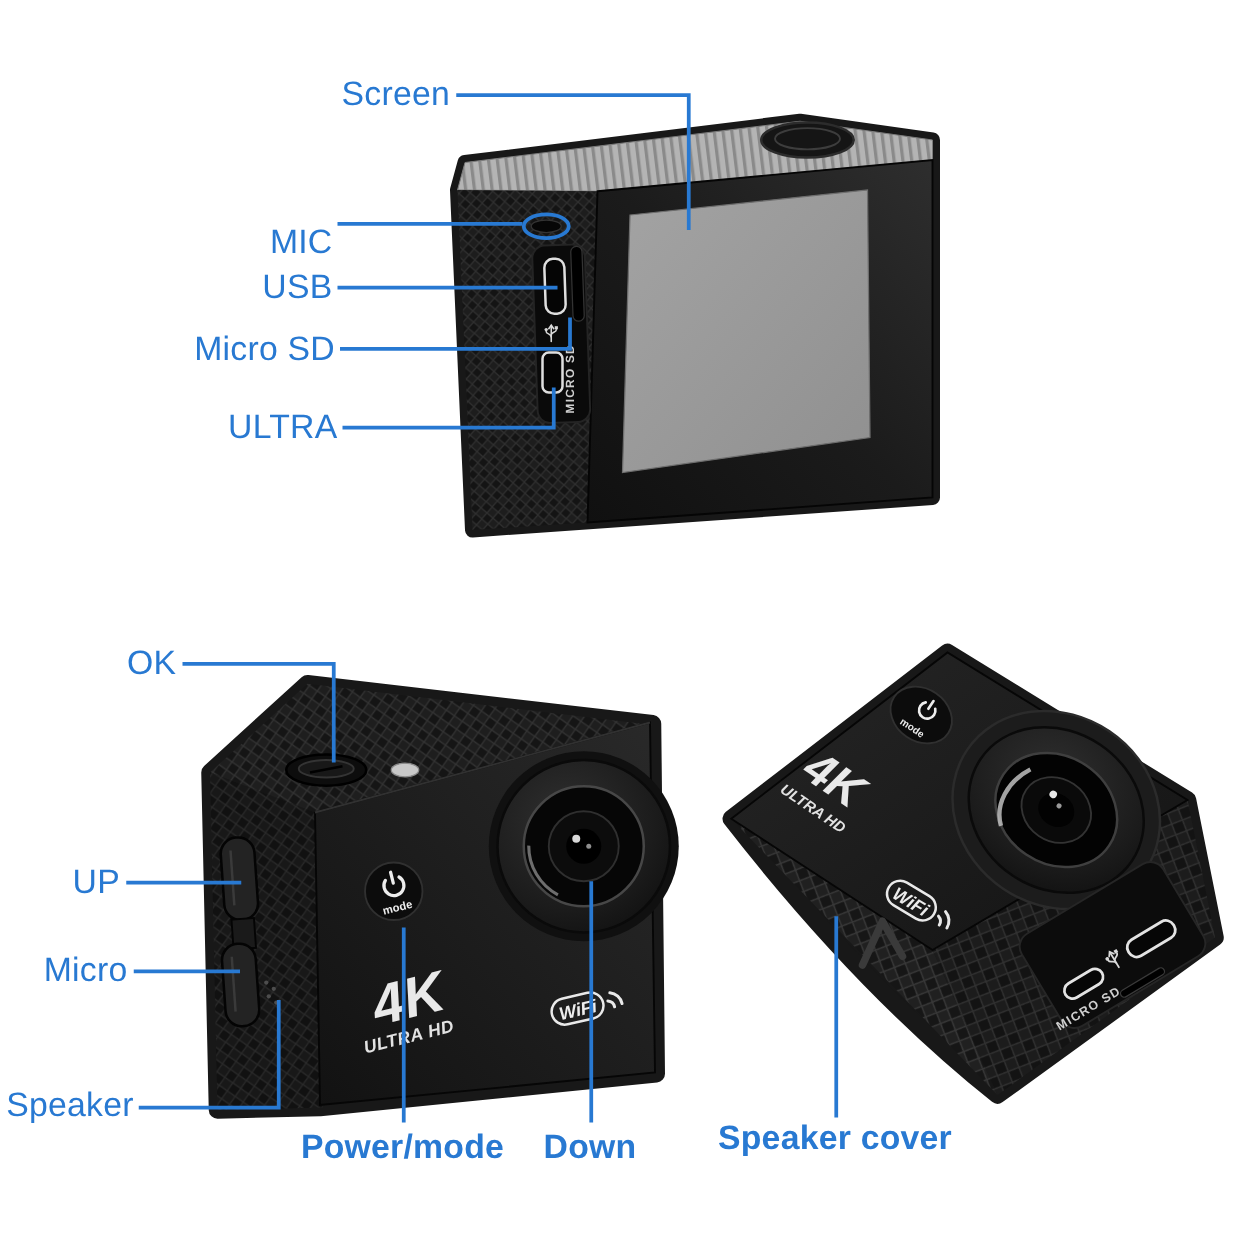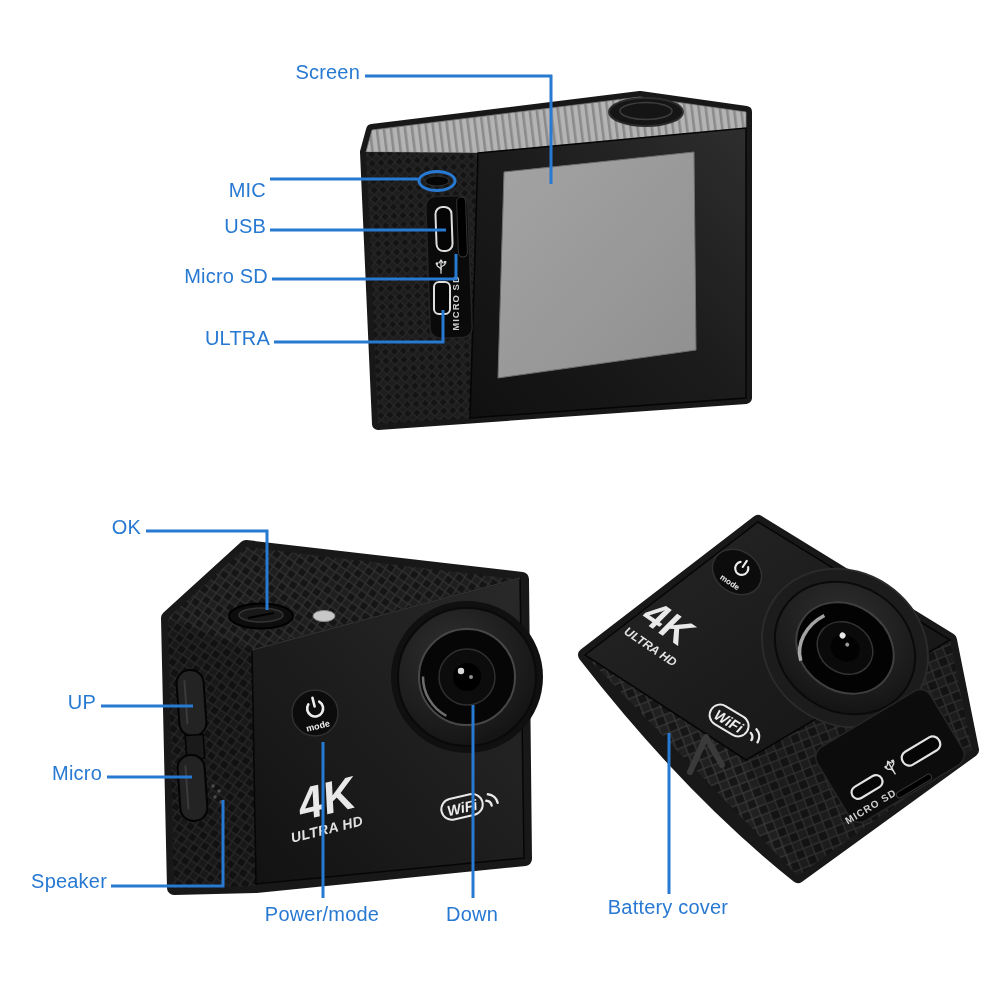--- a/index.html
+++ b/index.html
@@ -1,21 +1,21 @@
 <!DOCTYPE html>
 <html style="--accent: #2879d2;"><head>
 <meta charset="utf-8">
 <style>
   html,body{margin:0;padding:0;background:#fff;}
   .stage{position:relative;width:1000px;height:1000px;background:#fff;overflow:hidden;
          font-family:"Liberation Sans",sans-serif;}
   .stage svg{position:absolute;left:0;top:0;}
-  .lbl{position:absolute;font-size:20px;line-height:1;color:var(--accent,#2879d2);
+  .lbl{position:absolute;font-size:27px;line-height:1;color:var(--accent,#2879d2);
        white-space:nowrap;letter-spacing:.2px;}
-  .ctr{transform:translateX(-50%);}
+  .ctr{transform:translateX(-50%);font-weight:bold;}
   svg text{font-family:"Liberation Sans",sans-serif;}
 </style>
 </head>
 <body>
 
 <div class="stage">
 
 <svg width="1000" height="1000" viewBox="0 0 1000 1000">
   <defs>
     <pattern id="knurlA" width="9" height="9" patternUnits="userSpaceOnUse" patternTransform="rotate(-4)">
@@ -210,16 +210,16 @@
   <span class="lbl" style="right:734px;top:180px">MIC</span>
   <span class="lbl" style="right:734px;top:216px">USB</span>
   <span class="lbl" style="right:732px;top:266px">Micro SD</span>
   <span class="lbl" style="right:730px;top:328px">ULTRA</span>
   <span class="lbl" style="right:859px;top:517px">OK</span>
   <span class="lbl" style="right:904px;top:692px">UP</span>
   <span class="lbl" style="right:898px;top:763px">Micro</span>
   <span class="lbl" style="right:893px;top:871px">Speaker</span>
   <span class="lbl ctr" style="left:322px;top:904px">Power/mode</span>
   <span class="lbl ctr" style="left:472px;top:904px">Down</span>
-  <span class="lbl ctr" style="left:668px;top:897px">Battery cover</span>
+  <span class="lbl ctr" style="left:668px;top:897px">Speaker cover</span>
 </div>
 
 </div>
 
 </body></html>

